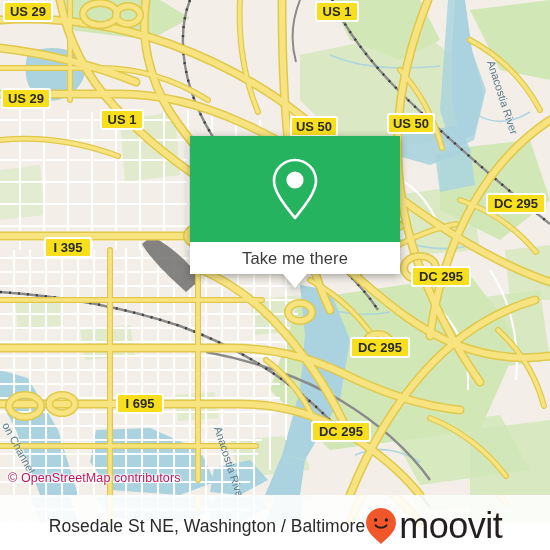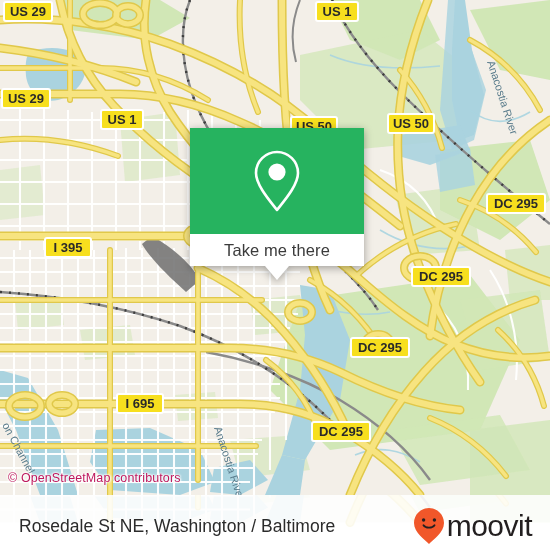--- a/index.html
+++ b/index.html
@@ -24,22 +24,22 @@
   #osm-attr {
     position:absolute; left:8px; top:471px;
     font-size:12.5px; color:#be185d;
     letter-spacing:0.1px;
     text-shadow:0 0 2px #fff, 0 0 3px #fff, 1px 0 2px #fff, -1px 0 2px #fff;
     z-index:40;
   }
 
   
   #card {
-    position:absolute; left:190px; top:128px;
-    width:174px; z-index:60;
+    position:absolute; left:190px; top:136px;
+    width:210px; z-index:60;
     filter:drop-shadow(0 2px 4px rgba(0,0,0,0.35));
   }
   #card-green {
     background:#26B35F;
     height:106px;
     display:flex; align-items:center; justify-content:center;
   }
   #card-white {
     background:#ffffff;
     height:32px;
@@ -59,30 +59,30 @@
   }
 
   
   #footer {
     position:absolute; left:0; top:495px; width:550px; height:55px;
     background:#ffffff; overflow:hidden;
   }
   #footer-watermark { position:absolute; left:0; top:-495px; opacity:0.10; }
   #footer-inner {
     position:relative; width:100%; height:100%;
-    display:flex; align-items:center; justify-content:space-between;
+    display:flex; align-items:center; justify-content:center;
     padding:7px 18px 0 19px;
   }
   #place-name {
     font-size:17.5px; color:#2b2b2b; letter-spacing:0.05px;
     white-space:nowrap;
   }
   #moovit-logo { display:flex; align-items:center; gap:2px; }
   #moovit-wordmark {
-    font-size:30px; color:#231f20; letter-spacing:-0.5px;
+    font-size:36px; color:#231f20; letter-spacing:-0.5px;
     font-weight:400; line-height:1;
   }
 </style>
 </head>
 <body>
 
 <div id="app">
 
   <div id="map">
     <svg id="map-svg" width="550" height="495" viewBox="0 0 550 495">

